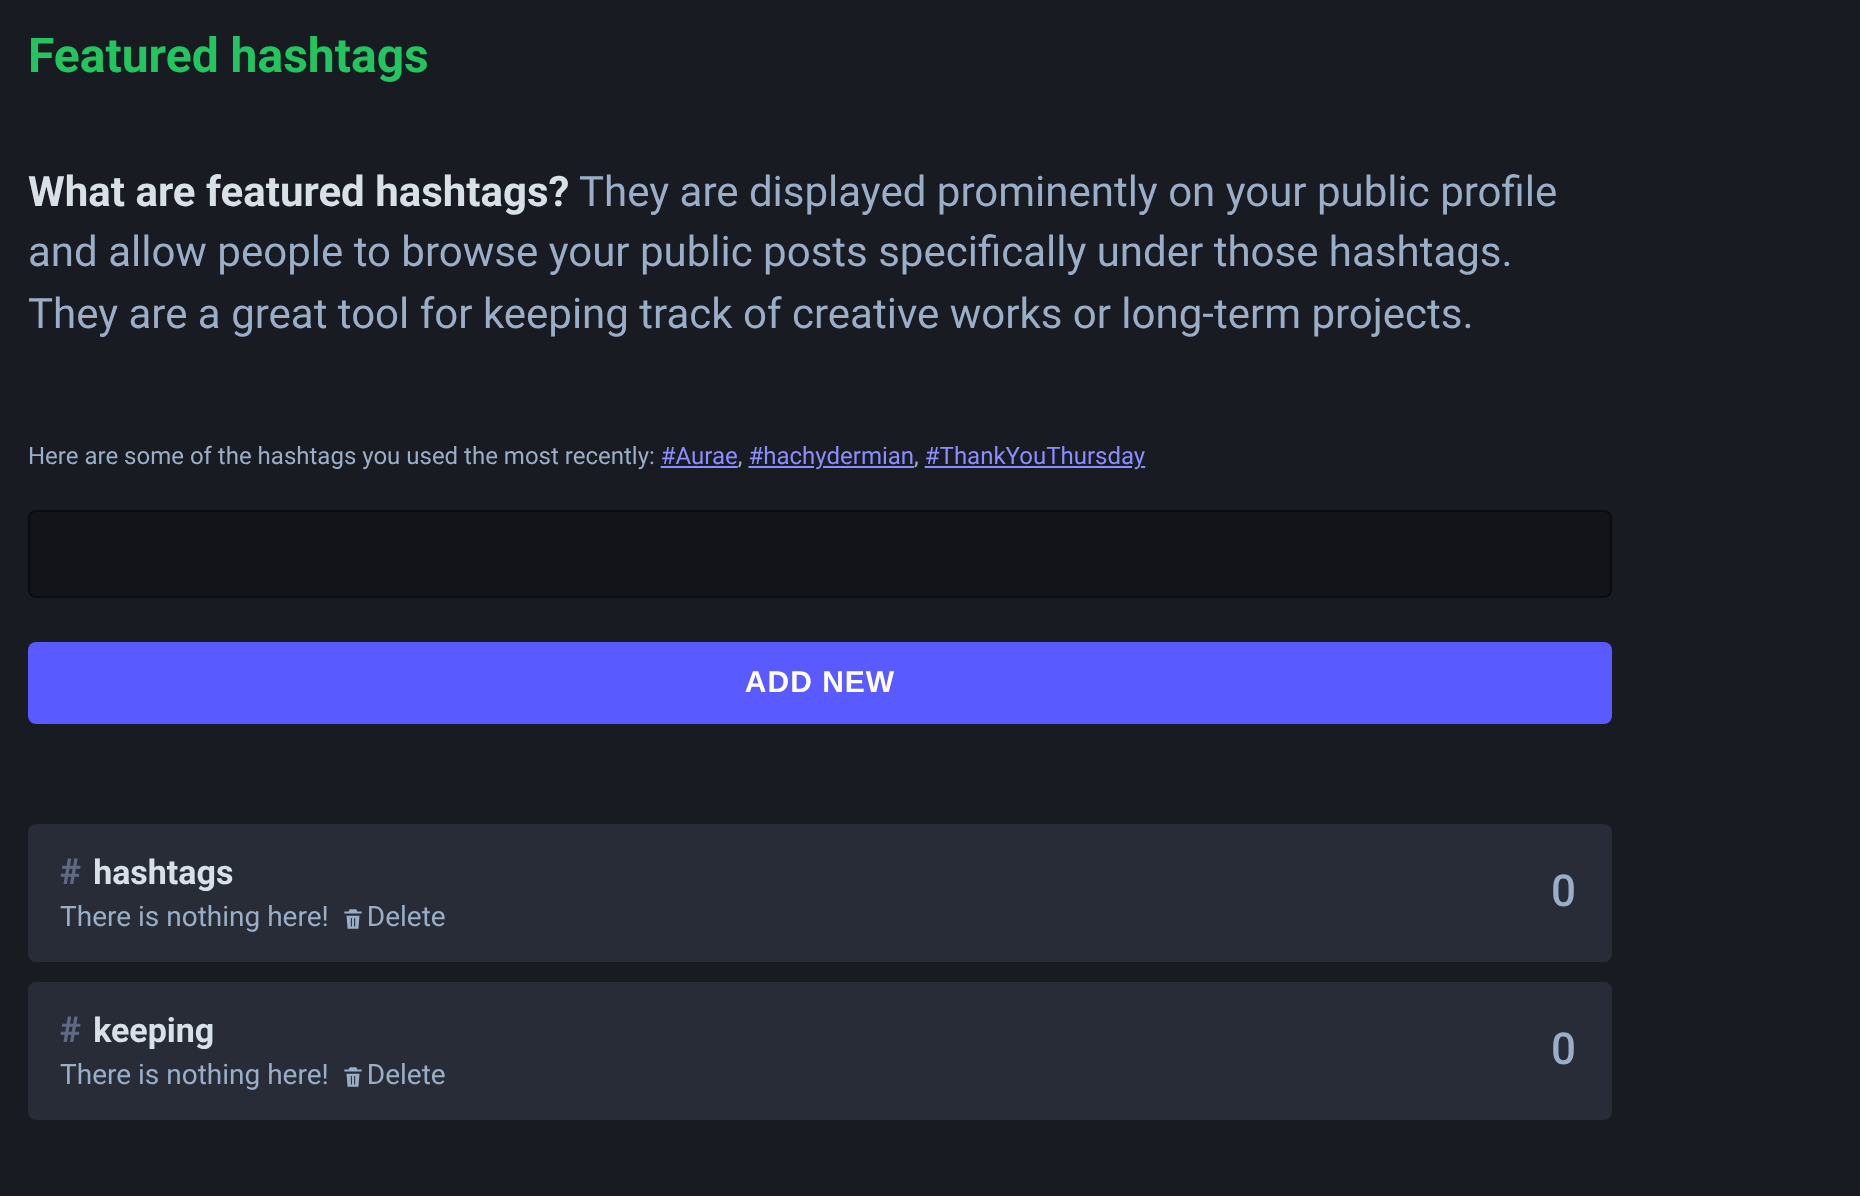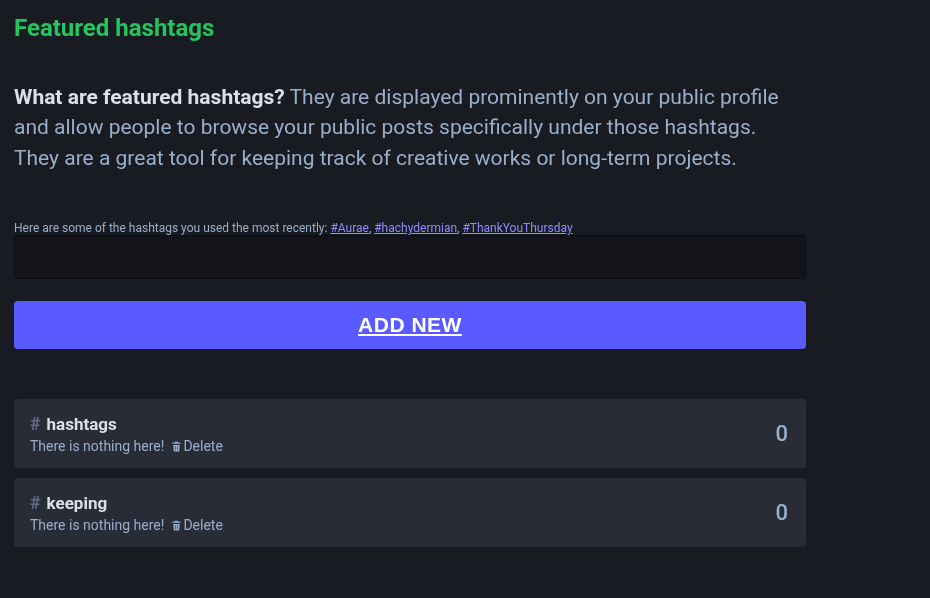--- a/index.html
+++ b/index.html
@@ -37,21 +37,21 @@
     color: #d9e1e8;
     font-size: 14px;
     font-weight: 500;
     display: block;
     margin-bottom: 4px;
   }
   .required { color: #e87487; margin-left: 2px; }
   .hint {
     color: #9baec8;
     font-size: 12px;
-    margin-bottom: 0;
+    margin-bottom: 20px;
   }
   .hint a {
     color: #8c8dff;
     text-decoration: underline;
   }
   input.hashtag-input {
     width: 100%;
     background: #131419;
     border: 1px solid #0b0c0f;
     border-radius: 4px;
@@ -61,28 +61,27 @@
     height: 44px;
     margin-bottom: 22px;
     outline: none;
   }
   button.add-new {
     width: 100%;
     background: #595aff;
     color: #fff;
     border: none;
     border-radius: 4px;
-    font-size: 21px;
+    font-size: 15px;
     font-weight: 600;
     letter-spacing: 0.5px;
     text-transform: uppercase;
     padding: 12px 3px;
     cursor: pointer;
     margin-bottom: 50px;
-    text-decoration: underline;
   }
   .tag-list { display: flex; flex-direction: column; gap: 10px; }
   .tag-card {
     background: #282c37;
     border-radius: 4px;
     padding: 14px 18px 14px 16px;
     display: flex;
     align-items: center;
     justify-content: space-between;
   }

